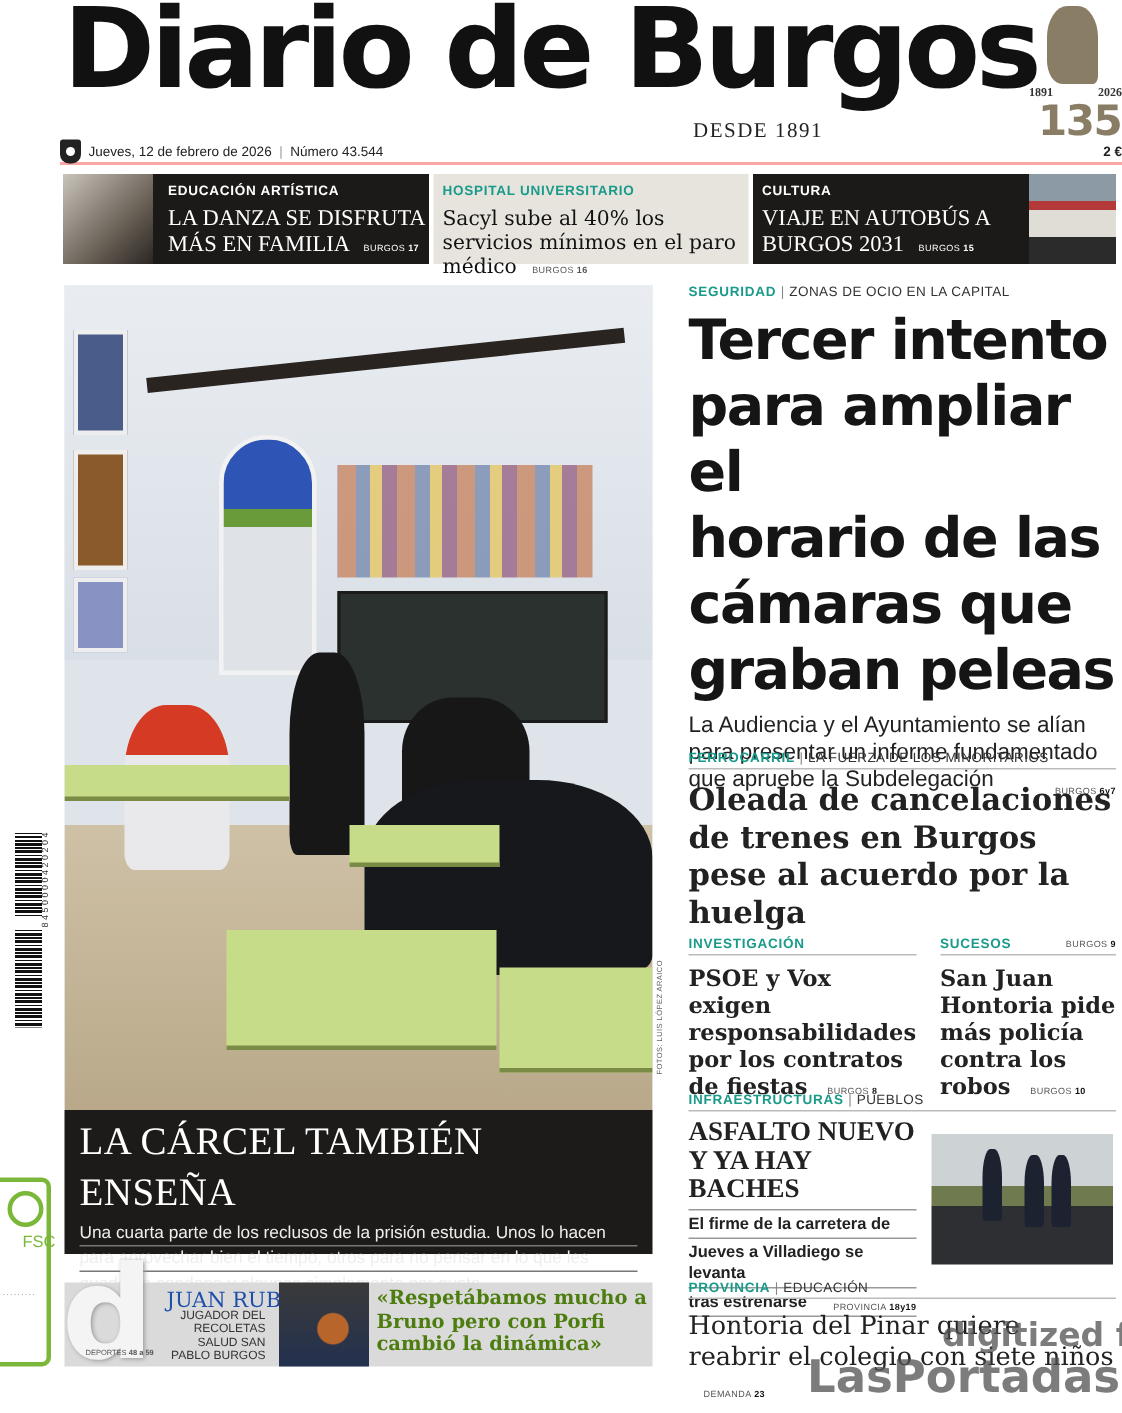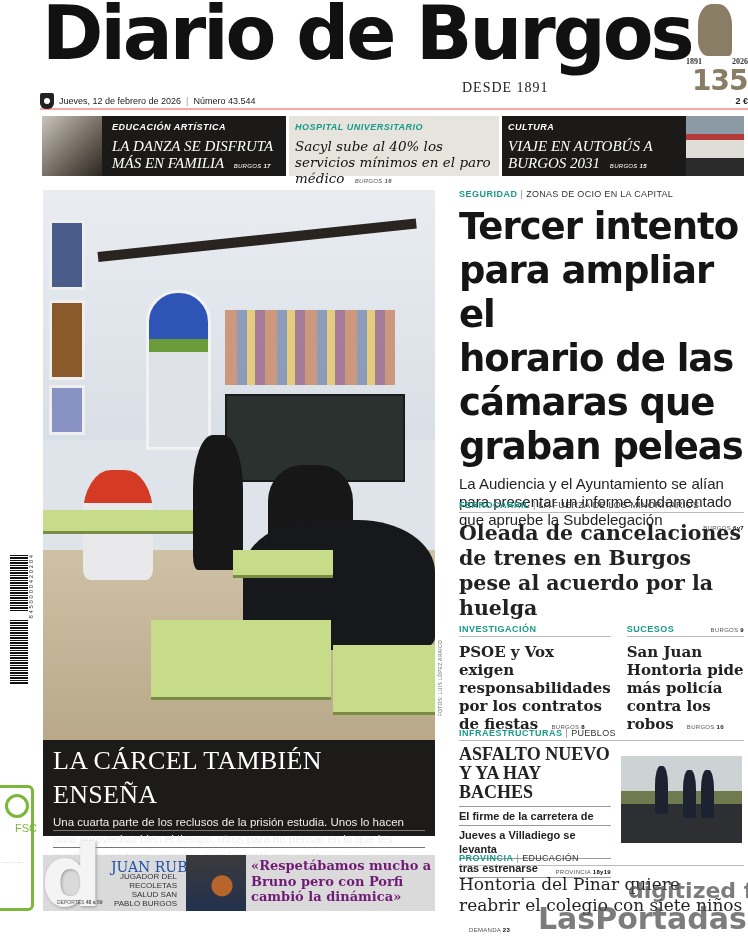--- a/index.html
+++ b/index.html
@@ -15,21 +15,21 @@
   .anniv .years { position: absolute; left: 2px; top: 55px; font-family: "Liberation Serif", serif; font-size: 8px; color: #333; font-weight: bold; width: 62px; display: flex; justify-content: space-between; }
   .anniv .num { position: absolute; left: 8px; top: 62px; font-family: "DejaVu Sans", sans-serif; font-weight: bold; font-size: 28px; color: #8a7d66; letter-spacing: -1px; }
   .dateline { position: absolute; left: 0; top: 94px; width: 708px; height: 16px; display: flex; align-items: center; font-size: 9px; color: #222; border-bottom: 2px solid #fca5a5; }
   .crest { width: 14px; height: 16px; background: #222; border-radius: 2px 2px 6px 6px; margin-right: 5px; position: relative; }
   .crest::after { content: ""; position: absolute; left: 4px; top: 5px; width: 6px; height: 6px; background: #fff; border-radius: 50%; }
   .sep { margin: 0 5px; color: #999; }
   .price { margin-left: auto; font-weight: bold; font-size: 9px; }
 
   
   .teasers { position: absolute; left: 42px; top: 116px; width: 702px; height: 60px; display: flex; gap: 3px; }
-  .teaser { position: relative; height: 60px; font-style: italic; }
+  .teaser { position: relative; height: 60px; }
   .teaser .t-photo { position: absolute; top: 0; height: 60px; background: linear-gradient(135deg, #c9c4bb, #6b6258 60%, #2a2622); }
   .teaser .t-label { position: absolute; top: 6px; font-size: 9px; font-weight: bold; letter-spacing: 0.5px; }
   .teaser .t-title { position: absolute; top: 22px; font-family: "Liberation Serif", serif; font-size: 15px; line-height: 17px; }
   .teaser .t-page { font-family: "Liberation Sans", sans-serif; font-size: 6px; margin-left: 6px; letter-spacing: 0.3px; }
   .teaser .t-page b { font-weight: bold; }
   .t1 { width: 244px; background: #1b1a19; color: #fff; }
   .t2 { width: 210px; background: #e6e4dc; color: #111; }
   .t3 { width: 242px; background: #1b1a19; color: #fff; }
   .teal { color: #1a9a8a; }
 
@@ -55,21 +55,21 @@
   .pageref { font-size: 6px; letter-spacing: 0.3px; float: right; margin-top: 5px; }
   .pageref b { font-weight: bold; }
 
   
   .deportes { position: absolute; left: 43px; top: 855px; width: 392px; height: 56px; background: #dadada; }
   .d-letter { position: absolute; left: -2px; top: -14px; width: 64px; height: 80px; font-family: "DejaVu Sans", sans-serif; font-weight: bold; font-size: 86px; line-height: 70px; color: #f4f4f4; text-shadow: 1px 1px 3px #999; }
   .d-label { position: absolute; left: 14px; top: 44px; font-size: 5px; color: #555; }
   .d-name { position: absolute; left: 68px; top: 4px; font-family: "DejaVu Serif", serif; font-weight: normal; font-size: 14px; color: #1f4fa8; }
   .d-role { position: absolute; left: 68px; top: 17px; width: 66px; text-align: right; font-size: 8px; line-height: 9px; color: #333; }
   .d-photo { position: absolute; left: 143px; top: 0; width: 60px; height: 56px; background: radial-gradient(circle at 60% 55%, #b8652c 0 10px, transparent 11px), linear-gradient(180deg, #3a3a3a, #23314f); }
-  .d-quote { position: absolute; left: 208px; top: 3px; width: 182px; font-family: "DejaVu Serif", serif; font-weight: bold; font-size: 13px; line-height: 15.5px; color: #701a75; }
+  .d-quote { position: absolute; left: 208px; top: 3px; width: 182px; font-family: "DejaVu Serif", serif; font-weight: bold; font-size: 13px; line-height: 15.5px; color: #4d7c0f; }
 
   
   .barcode { position: absolute; left: 10px; top: 555px; width: 18px; height: 130px; background: repeating-linear-gradient(180deg, #111 0 1px, #fff 1px 2px, #111 2px 4px, #fff 4px 5px); }
   .barcode-gap { position: absolute; left: 8px; top: 612px; width: 22px; height: 8px; background: #fff; }
   .barcode-num { position: absolute; left: 28px; top: 555px; font-size: 6px; writing-mode: vertical-rl; transform: rotate(180deg); color: #333; }
   .fsc { position: absolute; left: -6px; top: 785px; width: 40px; height: 126px; border: 3px solid #7bb83a; border-radius: 6px; background: #fff; }
   .fsc-text { position: absolute; left: 6px; top: 34px; font-weight: normal; font-size: 11px; color: #7bb83a; margin-left: 12px; }
   .fsc-tree { position: absolute; left: 8px; top: 6px; width: 24px; height: 24px; border-radius: 50%; border: 3px solid #7bb83a; }
   .fsc-small { position: absolute; left: 5px; top: 72px; font-size: 4px; line-height: 5px; color: #444; width: 30px; }
 

